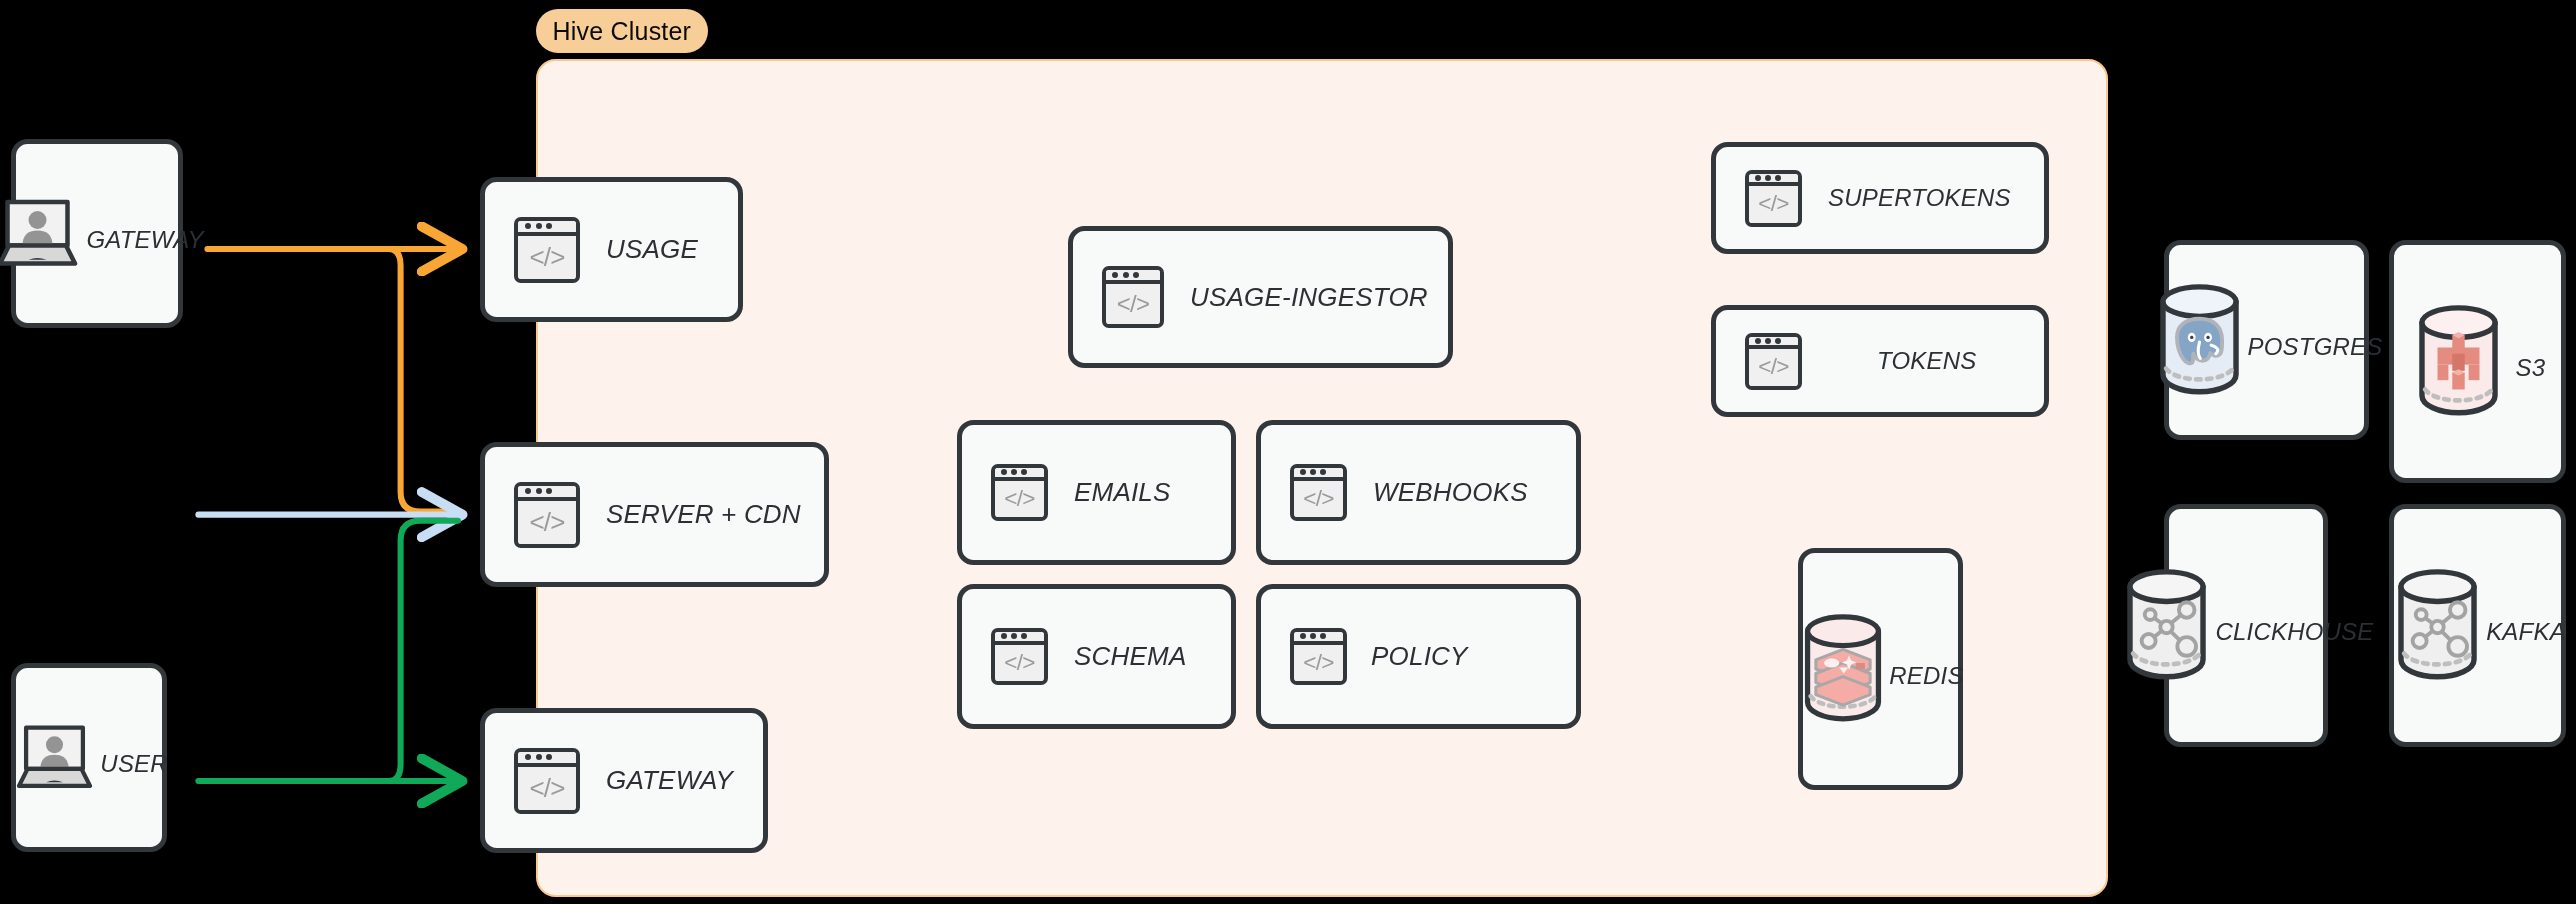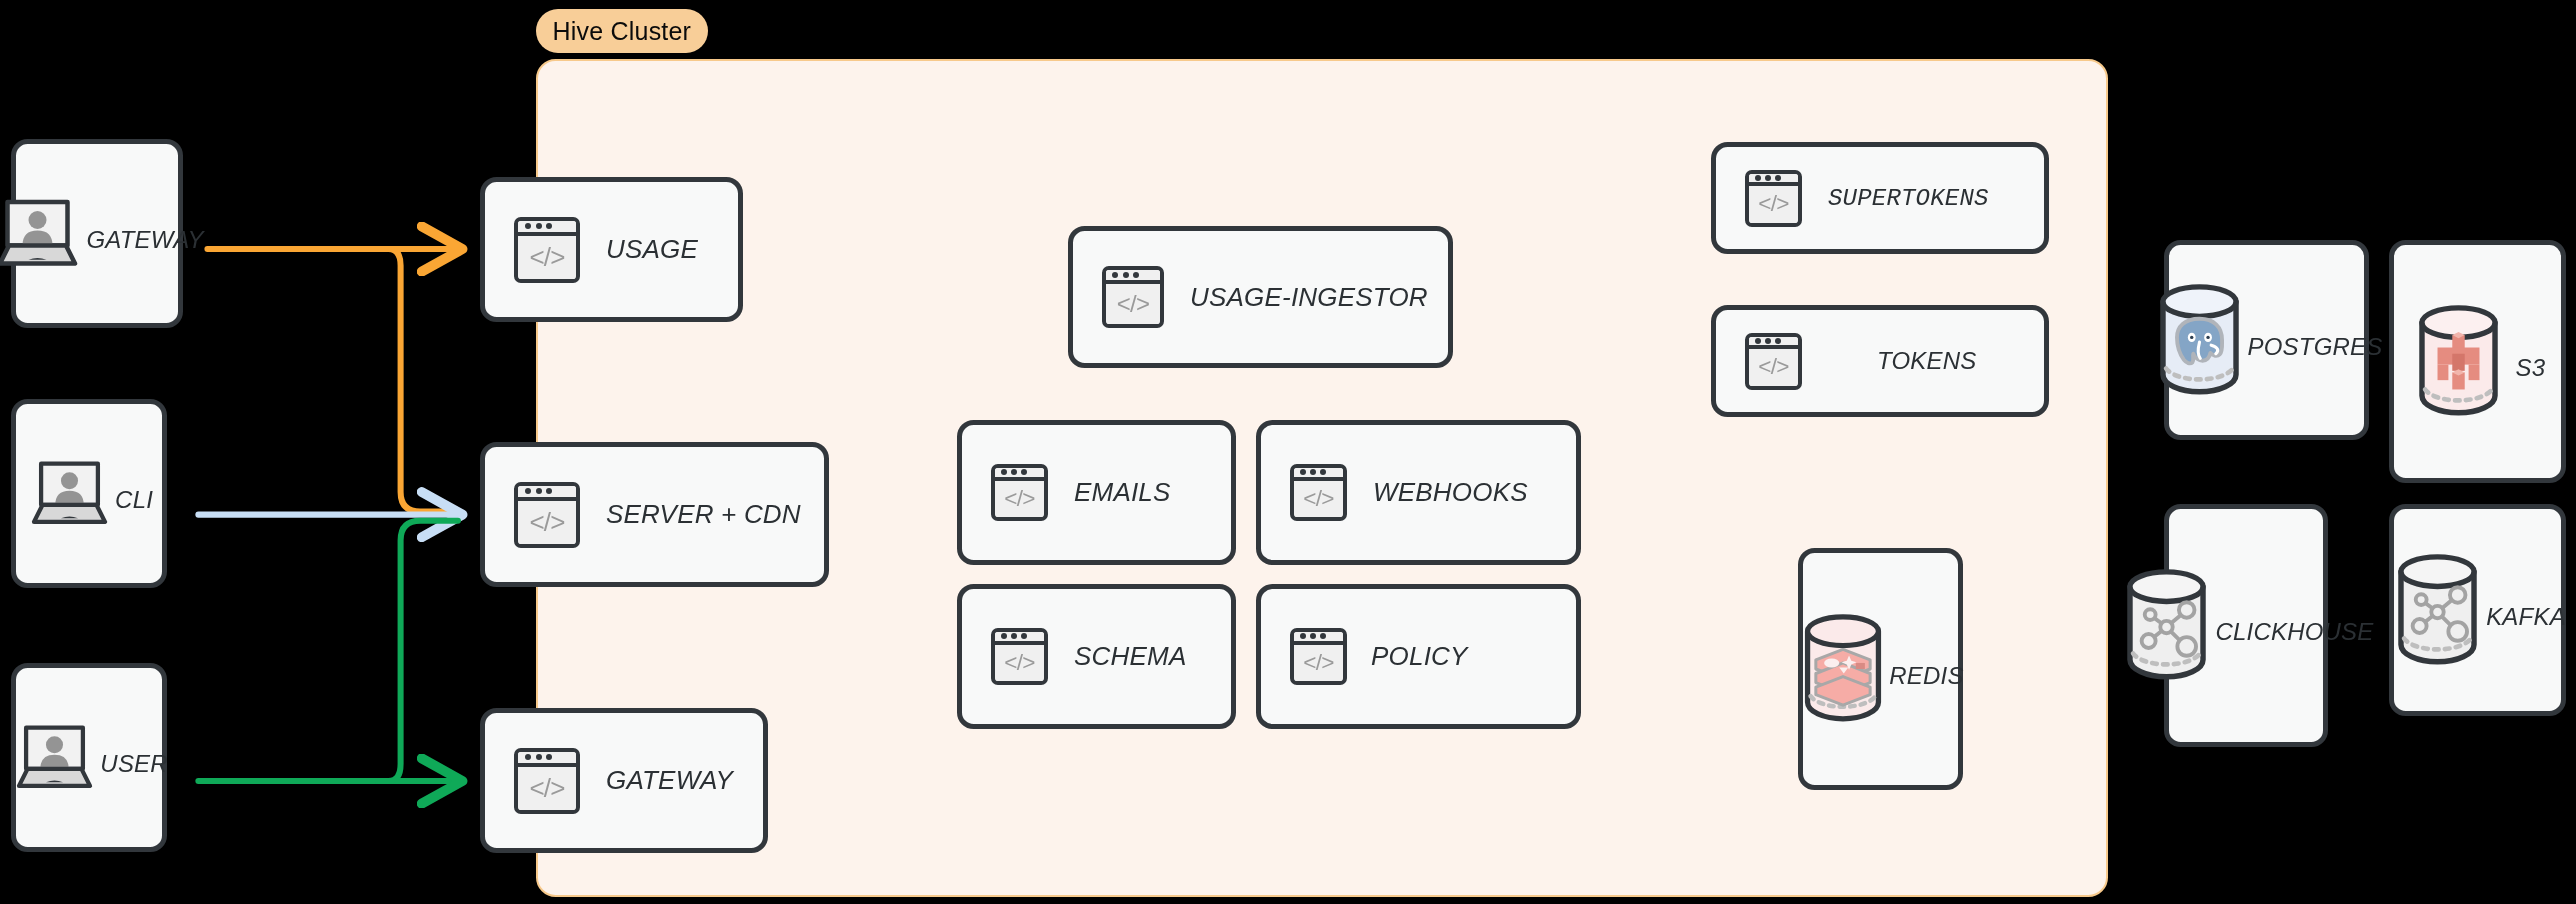--- a/index.html
+++ b/index.html
@@ -152,31 +152,20 @@
       <rect x="24" y="8" width="80" height="58" fill="#F2F2F2" stroke="#32373C" stroke-width="6" stroke-linejoin="round"></rect>
       <circle cx="64" cy="32" r="12" fill="#949494"></circle>
       <path d="M44 66 q0-20 20-20 q20 0 20 20 z" fill="#949494"></path>
       <path d="M24 66 L104 66" stroke="#32373C" stroke-width="3" stroke-dasharray="4 4"></path>
       <path d="M14 90 L26 66 L102 66 L114 90 Z" fill="#D8D8D8" stroke="#32373C" stroke-width="6" stroke-linejoin="round"></path>
       <path d="M52 85 q12-5 24 0 z" fill="#32373C"></path>
     </svg>
     <span class="label">GATEWAY</span>
   </div>
 
-  <div class="node stack" style="left:10.6px; top:399px; width:156px; height:189px;">
-    <svg class="laptop" width="91" height="71" viewBox="0 0 128 100">
-      <rect x="24" y="8" width="80" height="58" fill="#F2F2F2" stroke="#32373C" stroke-width="6" stroke-linejoin="round"></rect>
-      <circle cx="64" cy="32" r="12" fill="#949494"></circle>
-      <path d="M44 66 q0-20 20-20 q20 0 20 20 z" fill="#949494"></path>
-      <path d="M24 66 L104 66" stroke="#32373C" stroke-width="3" stroke-dasharray="4 4"></path>
-      <path d="M14 90 L26 66 L102 66 L114 90 Z" fill="#D8D8D8" stroke="#32373C" stroke-width="6" stroke-linejoin="round"></path>
-      <path d="M52 85 q12-5 24 0 z" fill="#32373C"></path>
-    </svg>
-    <span class="label">CLI</span>
-  </div>
 
   <div class="node stack" style="left:10.6px; top:663px; width:156px; height:189px;">
     <svg class="laptop" width="91" height="71" viewBox="0 0 128 100">
       <rect x="24" y="8" width="80" height="58" fill="#F2F2F2" stroke="#32373C" stroke-width="6" stroke-linejoin="round"></rect>
       <circle cx="64" cy="32" r="12" fill="#949494"></circle>
       <path d="M44 66 q0-20 20-20 q20 0 20 20 z" fill="#949494"></path>
       <path d="M24 66 L104 66" stroke="#32373C" stroke-width="3" stroke-dasharray="4 4"></path>
       <path d="M14 90 L26 66 L102 66 L114 90 Z" fill="#D8D8D8" stroke="#32373C" stroke-width="6" stroke-linejoin="round"></path>
       <path d="M52 85 q12-5 24 0 z" fill="#32373C"></path>
     </svg>
@@ -281,21 +270,21 @@
 
   <div class="node svc" style="left:1711px; top:142px; width:338px; height:112px;">
     <span class="winicon" style="width:57px;height:57px;">
       <span class="bar">
           <i></i>
           <i></i>
           <i></i>
         </span>
       <span class="code" style="font-size:22.6px;">&lt;/&gt;</span>
     </span>
-    <span class="label" style="font-size:24px;font-family:Liberation Mono, monospace;">SUPERTOKENS</span>
+    <span class="label" style="font-size:24px;">SUPERTOKENS</span>
   </div>
 
   <div class="node svc" style="left:1711px; top:305px; width:338px; height:112px;">
     <span class="winicon" style="width:57px;height:57px;">
       <span class="bar">
           <i></i>
           <i></i>
           <i></i>
         </span>
       <span class="code" style="font-size:22.6px;">&lt;/&gt;</span>
@@ -368,21 +357,21 @@
         <circle cx="61" cy="76" r="8" fill="#EFEFEF"></circle>
         <circle cx="40" cy="60" r="7" fill="#EFEFEF"></circle>
         <circle cx="87" cy="54" r="10" fill="#EFEFEF"></circle>
         <circle cx="38" cy="94" r="9" fill="#EFEFEF"></circle>
         <circle cx="87" cy="101" r="12" fill="#EFEFEF"></circle>
       </g>
     </svg>
     <span class="label">CLICKHOUSE</span>
   </div>
 
-  <div class="node stack" style="left:2389px; top:504px; width:177px; height:212px;">
+  <div class="node stack" style="left:2389px; top:504px; width:177px; height:243px;">
     <svg class="cyl" width="97" height="115" viewBox="0 0 122 148">
       <path d="M14 24 L14 118 a47 22 0 0 0 94 0 L108 24 Z" fill="#EFEFEF" stroke="#32373C" stroke-width="7" stroke-linejoin="round"></path>
       <ellipse cx="61" cy="24" rx="47" ry="19" fill="#F5F5F5" stroke="#32373C" stroke-width="7"></ellipse>
       <path d="M18 110 a45 20 0 0 0 86 0" fill="none" stroke="#BEBEBE" stroke-width="6" stroke-dasharray="6 8" stroke-linecap="round"></path>
       <g fill="none" stroke="#A3A3A3" stroke-width="5">
         <path d="M61 76 L42 62 M61 76 L85 56 M61 76 L41 92 M61 76 L84 99"></path>
         <circle cx="61" cy="76" r="8" fill="#EFEFEF"></circle>
         <circle cx="40" cy="60" r="7" fill="#EFEFEF"></circle>
         <circle cx="87" cy="54" r="10" fill="#EFEFEF"></circle>
         <circle cx="38" cy="94" r="9" fill="#EFEFEF"></circle>

